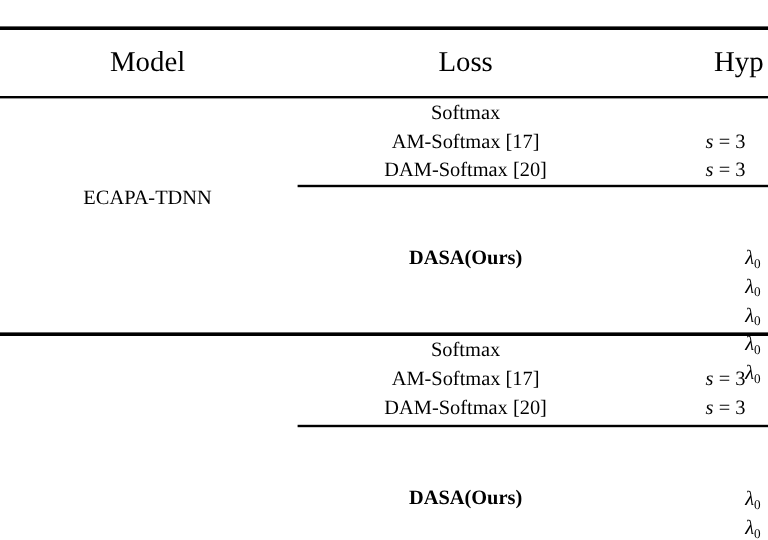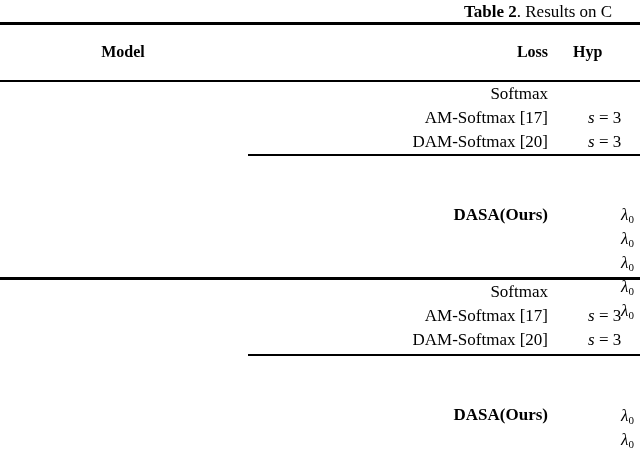--- a/index.html
+++ b/index.html
@@ -17,62 +17,60 @@
     color: #000000;
   }
   .txt {
     position: absolute;
     height: 24px;
     line-height: 24px;
     font-size: 17px;
     white-space: nowrap;
   }
   .bold { font-weight: bold; }
-  .hdr { font-size: 16px; font-weight: bold; }
+  .hdr { font-size: 24px; font-weight: normal; }
   .rule {
     position: absolute;
     background: #000000;
   }
   .rule-top   { top: 22px;  left: 0;     width: 640px; height: 3px; }
   .rule-head  { top: 80px;  left: 0;     width: 640px; height: 2px; }
   .cmid-1     { top: 154px; left: 248px; width: 392px; height: 1.5px; }
   .rule-mid   { top: 277px; left: 0;     width: 640px; height: 3px; }
   .cmid-2     { top: 354px; left: 248px; width: 392px; height: 1.5px; }
   .model-col  { left: 23px;  width: 200px; text-align: center; }
-  .loss-col   { left: 268px; width: 280px; text-align: right; }
+  .loss-col   { left: 248px; width: 280px; text-align: center; }
   .it { font-style: italic; }
   .pre { white-space: pre; }
   .lam { left: 621px; margin-top: 48px; }
   .lam sub {
     font-size: 11px;
     line-height: 0;
     vertical-align: -3px;
   }
   .sfrag { left: 588px; }
   .caption { top: 0px; left: 464px; }
 </style>
 </head>
 <body>
 
 <div class="page">
 
-  <div class="txt caption">
-    <span class="bold">Table 2</span><span class="pre">. Results on C</span>
-  </div>
 
   <div class="rule rule-top"></div>
   <div class="rule rule-head"></div>
   <div class="rule cmid-1"></div>
   <div class="rule rule-mid"></div>
   <div class="rule cmid-2"></div>
 
   <div class="txt hdr model-col" style="top:40px;">Model</div>
   <div class="txt hdr loss-col" style="top:40px;">Loss</div>
-  <div class="txt hdr" style="top:40px; left:573px;">Hyp</div>
+  <div class="txt hdr" style="top:40px; left:595px;">Hyp</div>
 
+  <div class="txt model-col" style="top:153px;">ECAPA-TDNN</div>
 
   <div class="txt loss-col" style="top:82px;">Softmax</div>
   <div class="txt loss-col" style="top:106px;">AM-Softmax [17]</div>
   <div class="txt loss-col" style="top:130px;">DAM-Softmax [20]</div>
   <div class="txt loss-col bold" style="top:203px;">DASA(Ours)</div>
 
   <div class="txt sfrag" style="top:106px;"><span class="it">s</span><span class="pre"> = 3</span></div>
   <div class="txt sfrag" style="top:130px;"><span class="it">s</span><span class="pre"> = 3</span></div>
 
   <div class="txt lam" style="top:155px;"><span class="it">λ</span><sub>0</sub></div>

